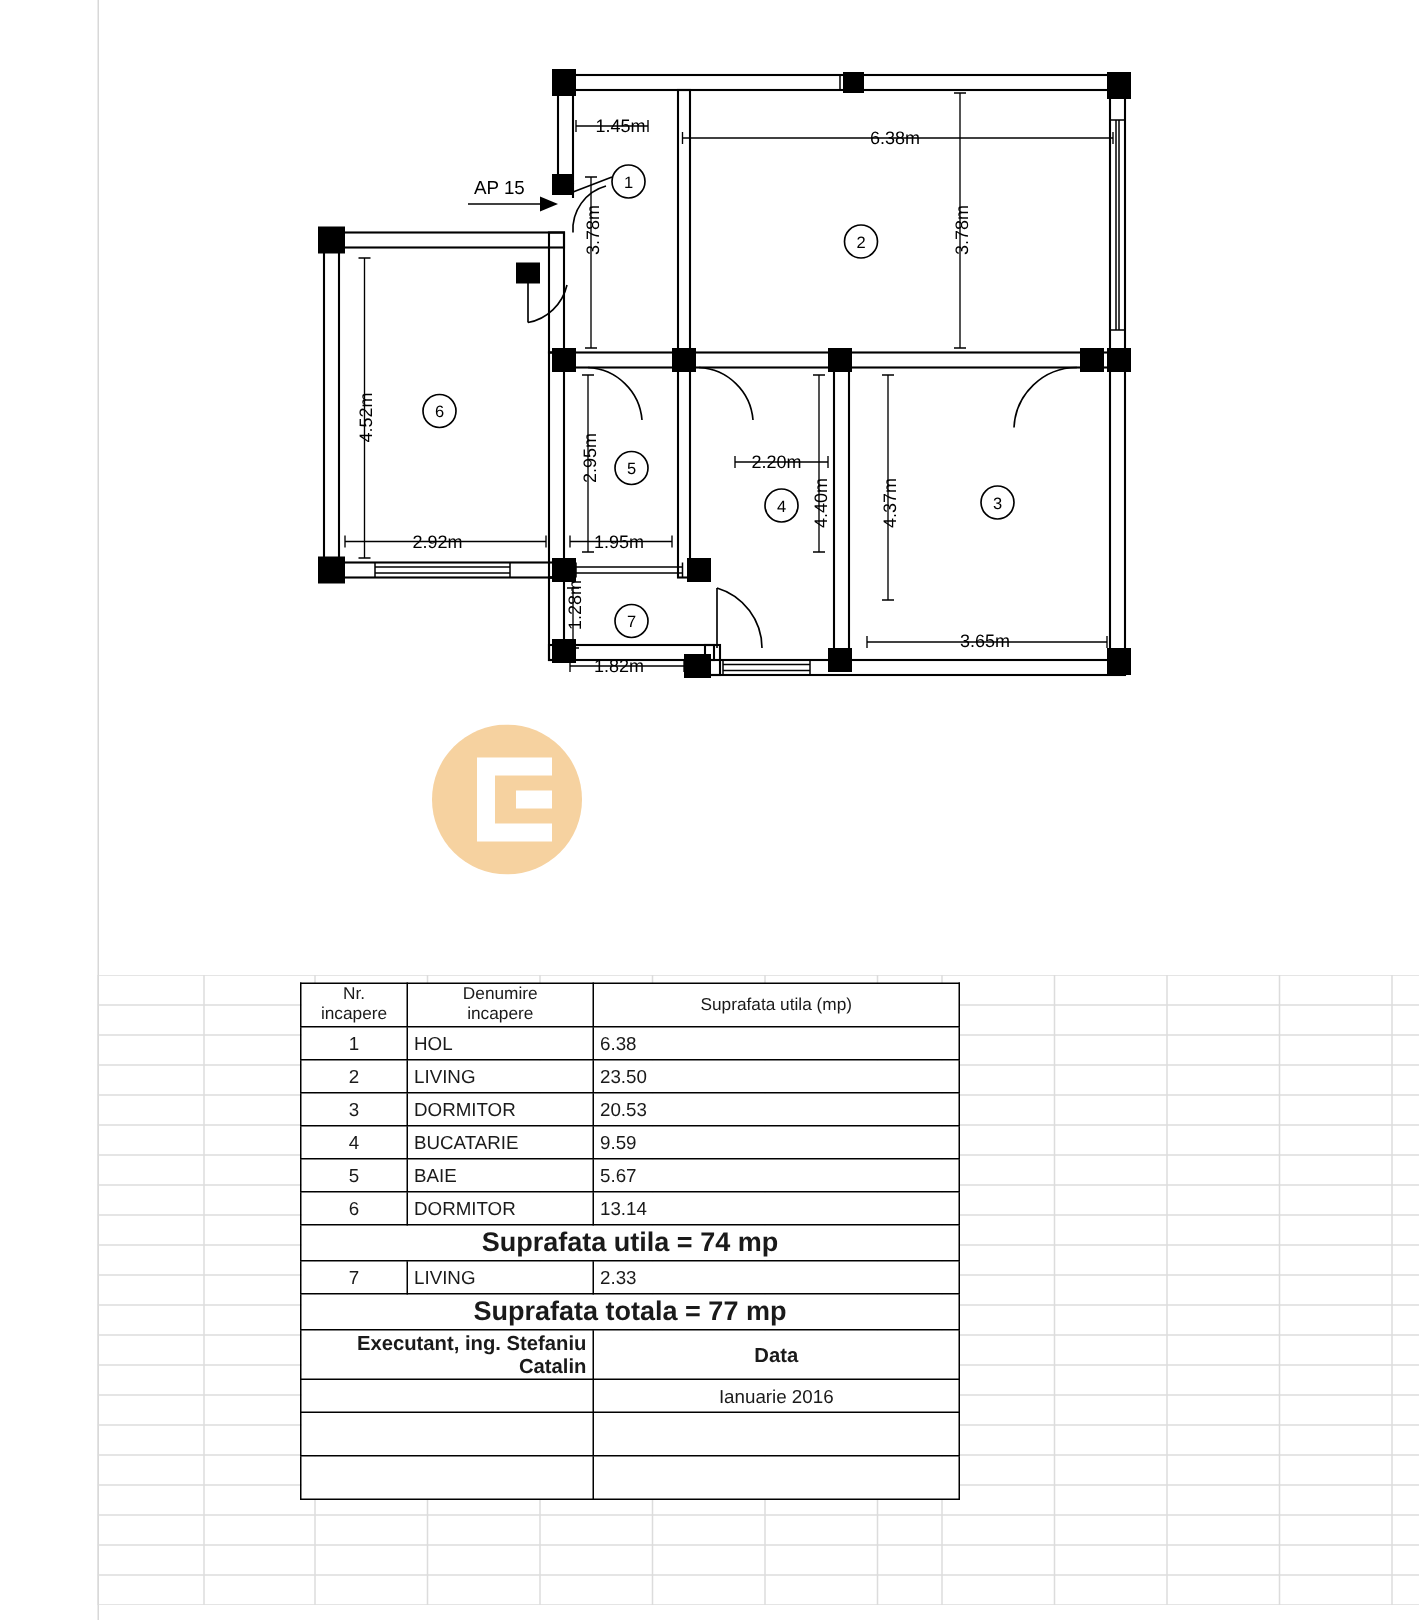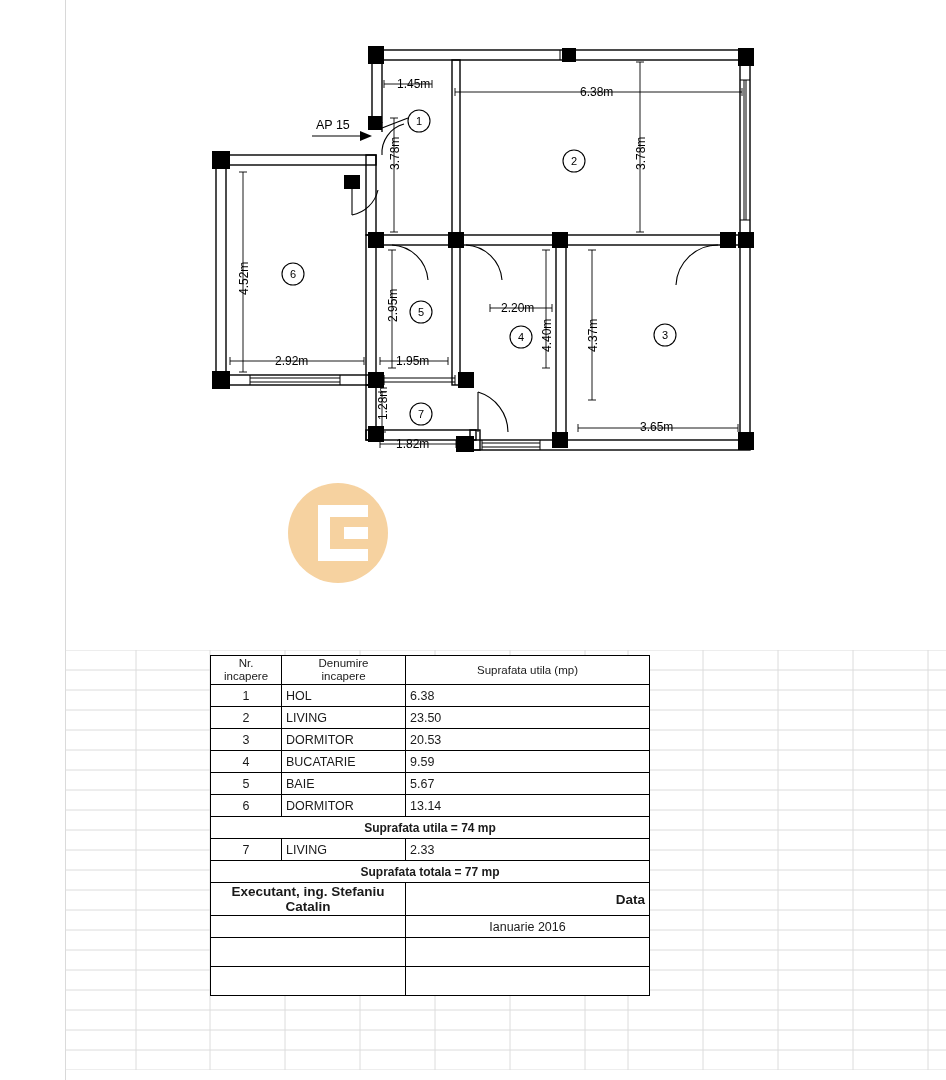--- a/index.html
+++ b/index.html
@@ -52,40 +52,40 @@
   .table-wrap {
     position: absolute;
     left: 65px;
     top: 650px;
     width: 881px;
     height: 420px;
   }
   .bg-grid { position:absolute; left:0; top:0; }
   .data-table {
     position: absolute;
-    left: 145px;
+    left: 135px;
     top: 5px;
     border-collapse: collapse;
     font-size: 12.5px;
     background: transparent;
   }
   .data-table td {
     border: 1px solid #000;
     padding: 1px 4px;
     height: 19px;
     background: #ffffff;
   }
   .col-nr { width: 62px; text-align: center; }
   .col-den { width: 115px; text-align: left; margin-top: 44px; }
   .col-sup { width: 235px; }
   .hdr { text-align: center; font-size: 11.5px; line-height: 13px; padding-top:3px; padding-bottom:3px;}
-  .sum-row td { text-align: center; font-weight: bold; font-size: 12px; }
+  .sum-row td { text-align: center; font-weight: bold; font-size: 18px; }
   .exec-row td { font-weight: bold; font-size: 13.5px; }
-  .exec-left { text-align: center; padding-left: 6px; }
-  .exec-right { text-align: right; margin-top: 20px; }
+  .exec-left { text-align: right; padding-left: 6px; }
+  .exec-right { text-align: center; margin-top: 20px; }
   .blank-tall { height: 58px; }
   .data-center { text-align: center; font-size: 12.5px; }
   .blank-row td { height: 26px; }
 </style>
 </head>
 <body>
 
 <div class="page">
 
   <div class="sheet-left-rule"></div>

